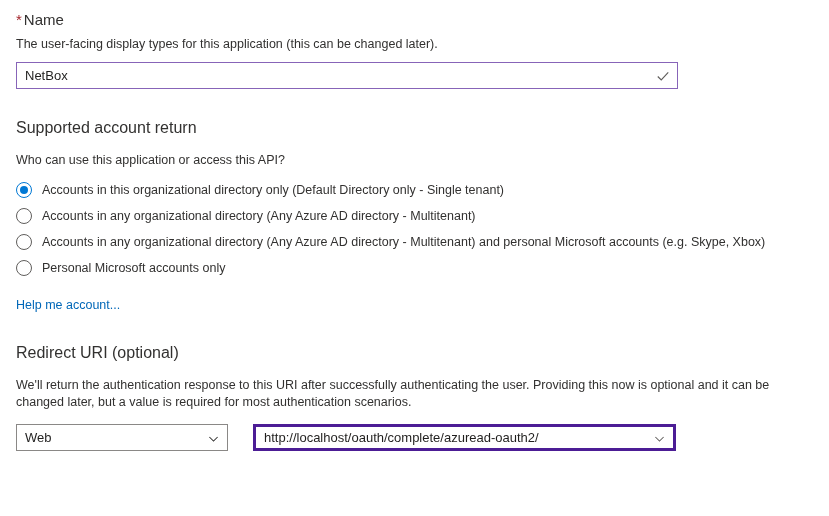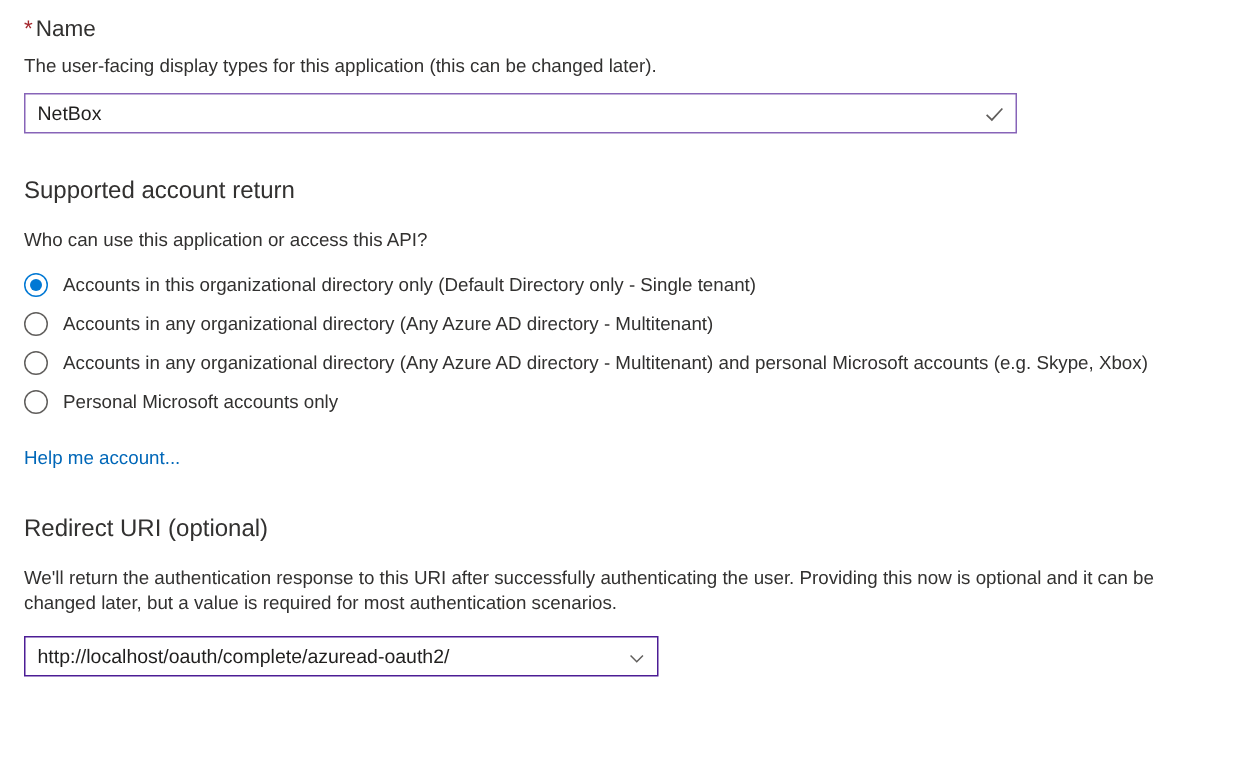--- a/index.html
+++ b/index.html
@@ -158,21 +158,21 @@
     right: 8px;
     top: 50%;
     transform: translateY(-50%);
     width: 11px;
     height: 11px;
   }
   .uri-wrap {
     position: relative;
     width: 423px;
     height: 27px;
-    border: 1px solid #4c1d95;
+    border: 3px solid #4c1d95;
     box-sizing: border-box;
     background: #ffffff;
     display: flex;
     align-items: center;
   }
   .uri-wrap input {
     border: none;
     outline: none;
     font-family: "Liberation Sans", sans-serif;
     font-size: 13px;
@@ -226,20 +226,28 @@
     </div>
 
     <a class="link">Help me account...</a>
   </div>
 
   <div>
     <div class="section-title">Redirect URI (optional)</div>
     <div class="section-sub" style="max-width:790px;">We'll return the authentication response to this URI after successfully authenticating the user. Providing this now is optional and it can be changed later, but a value is required for most authentication scenarios.</div>
 
     <div class="redirect-row">
+      <div class="select-wrap">
+        <span class="select-value">Web</span>
+        <span class="chevron">
+          <svg viewBox="0 0 12 12" width="11" height="11" aria-hidden="true">
+            <path d="M1.5 3.8 L6 8.3 L10.5 3.8" fill="none" stroke="#323130" stroke-width="1.1"></path>
+          </svg>
+        </span>
+      </div>
 
       <div class="uri-wrap">
         <input type="text" value="http://localhost/oauth/complete/azuread-oauth2/" style="">
         <span class="chevron">
           <svg viewBox="0 0 12 12" width="11" height="11" aria-hidden="true">
             <path d="M1.5 3.8 L6 8.3 L10.5 3.8" fill="none" stroke="#605e5c" stroke-width="1.1"></path>
           </svg>
         </span>
       </div>
     </div>

